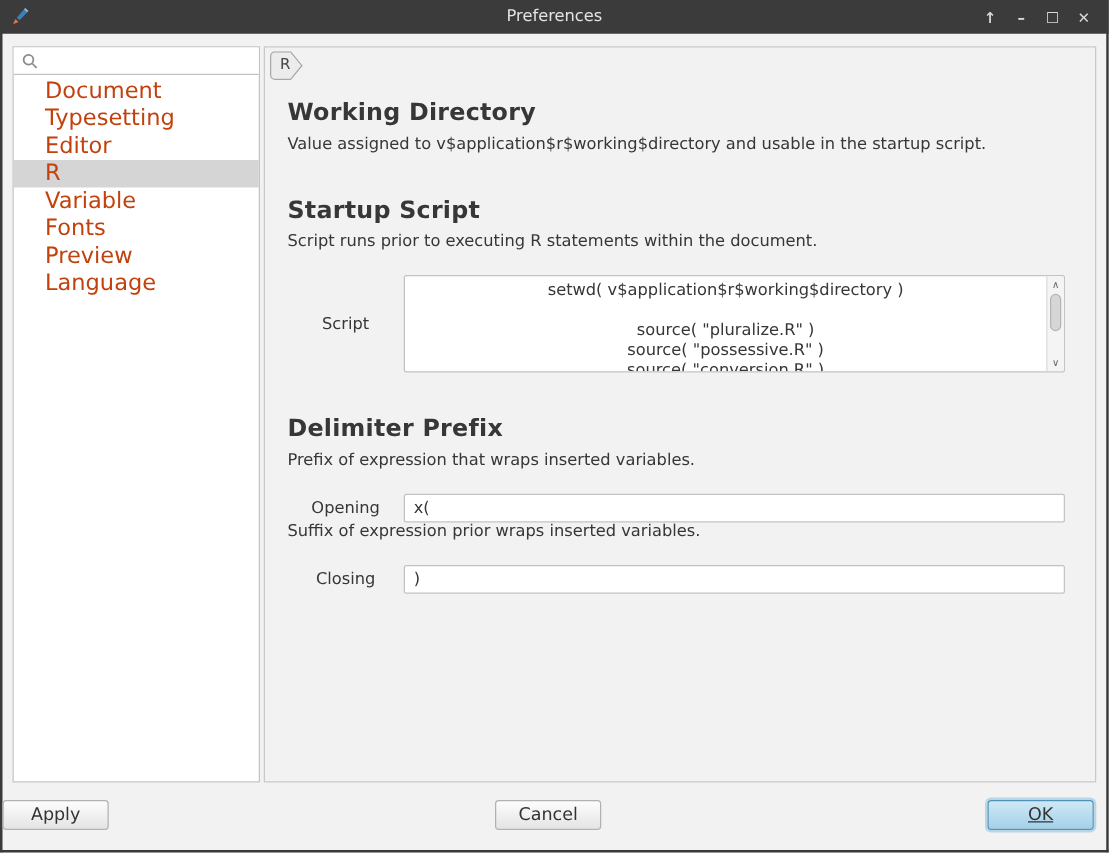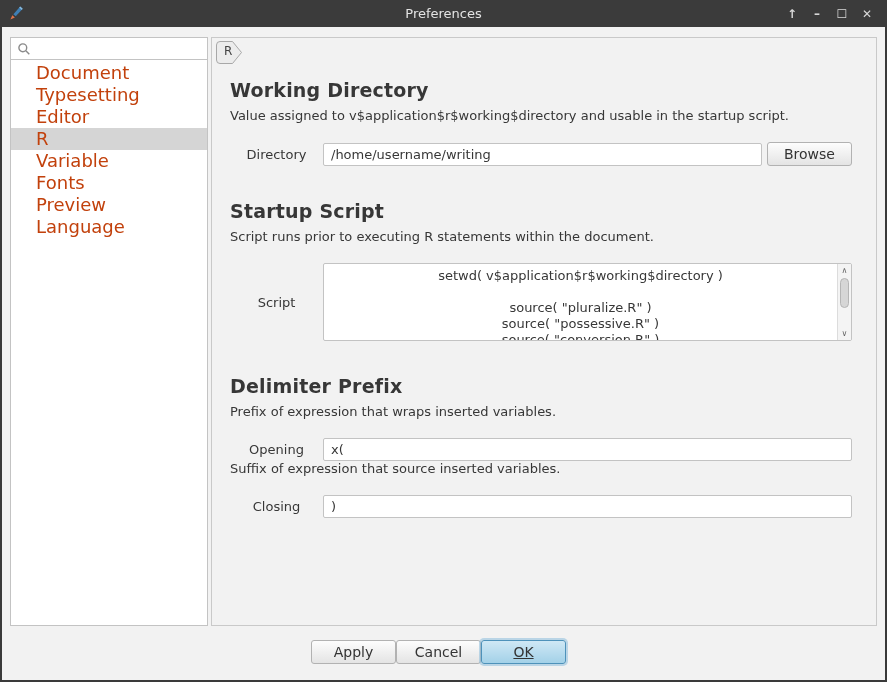--- a/index.html
+++ b/index.html
@@ -123,22 +123,22 @@
     font-size: 8px; color: #666; cursor: default;
   }
   .vscroll .thumb {
     width: 9px; height: 30px; margin-top: 1px;
     background: #d6d6d6; border: 1px solid #b5b5b5; border-radius: 5px;
   }
   .vscroll .arrow.down { margin-top: auto; }
   
   .footer {
     position: absolute; left: 0; right: 0; top: 626px; height: 52px;
-    display: flex; justify-content: center; align-items: center;
-    padding-right: 10px;
+    display: flex; justify-content: space-between; align-items: center;
+    gap: 10px; padding-right: 10px;
   }
   .btn {
     height: 24px; min-width: 85px;
     border: 1px solid #b2b2b2; border-radius: 3px;
     background: linear-gradient(#fdfdfd, #e4e4e4);
     font: 14px "DejaVu Sans", sans-serif; color: #333;
     cursor: default; padding: 0 10px;
   }
   .btn.default {
     background: linear-gradient(#cfe8f5, #a3d1e8);
@@ -191,25 +191,20 @@
 
     <div class="tab">
       <svg width="27" height="23" viewBox="0 0 27 23">
         <path d="M4 0.5 H16.5 L25.5 11.5 L16.5 22.5 H4 A3.5 3.5 0 0 1 0.5 19 V4 A3.5 3.5 0 0 1 4 0.5 Z" fill="#ececec" stroke="#a8a8a8" stroke-width="1"></path>
       </svg>
       <span class="tab-label">R</span>
     </div>
 
     <h2 class="section-title first">Working Directory</h2>
     <p class="section-desc">Value assigned to v$application$r$working$directory and usable in the startup script.</p>
-    <div class="field-row">
-      <span class="field-label">Directory</span>
-      <input class="text-input" type="text" value="/home/username/writing" style="">
-      <button class="btn browse-btn">Browse</button>
-    </div>
 
     <h2 class="section-title">Startup Script</h2>
     <p class="section-desc">Script runs prior to executing R statements within the document.</p>
     <div class="field-row script-row">
       <span class="field-label">Script</span>
       <div class="script-box">
         <textarea class="script-area" spellcheck="false" style="">setwd( v$application$r$working$directory )
 
 source( "pluralize.R" )
 source( "possessive.R" )
@@ -222,21 +217,21 @@
       </div>
     </div>
 
     <h2 class="section-title">Delimiter Prefix</h2>
     <p class="section-desc">Prefix of expression that wraps inserted variables.</p>
     <div class="field-row">
       <span class="field-label">Opening</span>
       <input class="text-input" type="text" value="x(" style="">
     </div>
 
-    <p class="section-desc">Suffix of expression that source inserted variables.</p>
+    <p class="section-desc">Suffix of expression prior wraps inserted variables.</p>
     <div class="field-row">
       <span class="field-label">Closing</span>
       <input class="text-input" type="text" value=")" style="">
     </div>
 
   </div>
 
   <div class="footer">
     <button class="btn">Apply</button>
     <button class="btn">Cancel</button>

